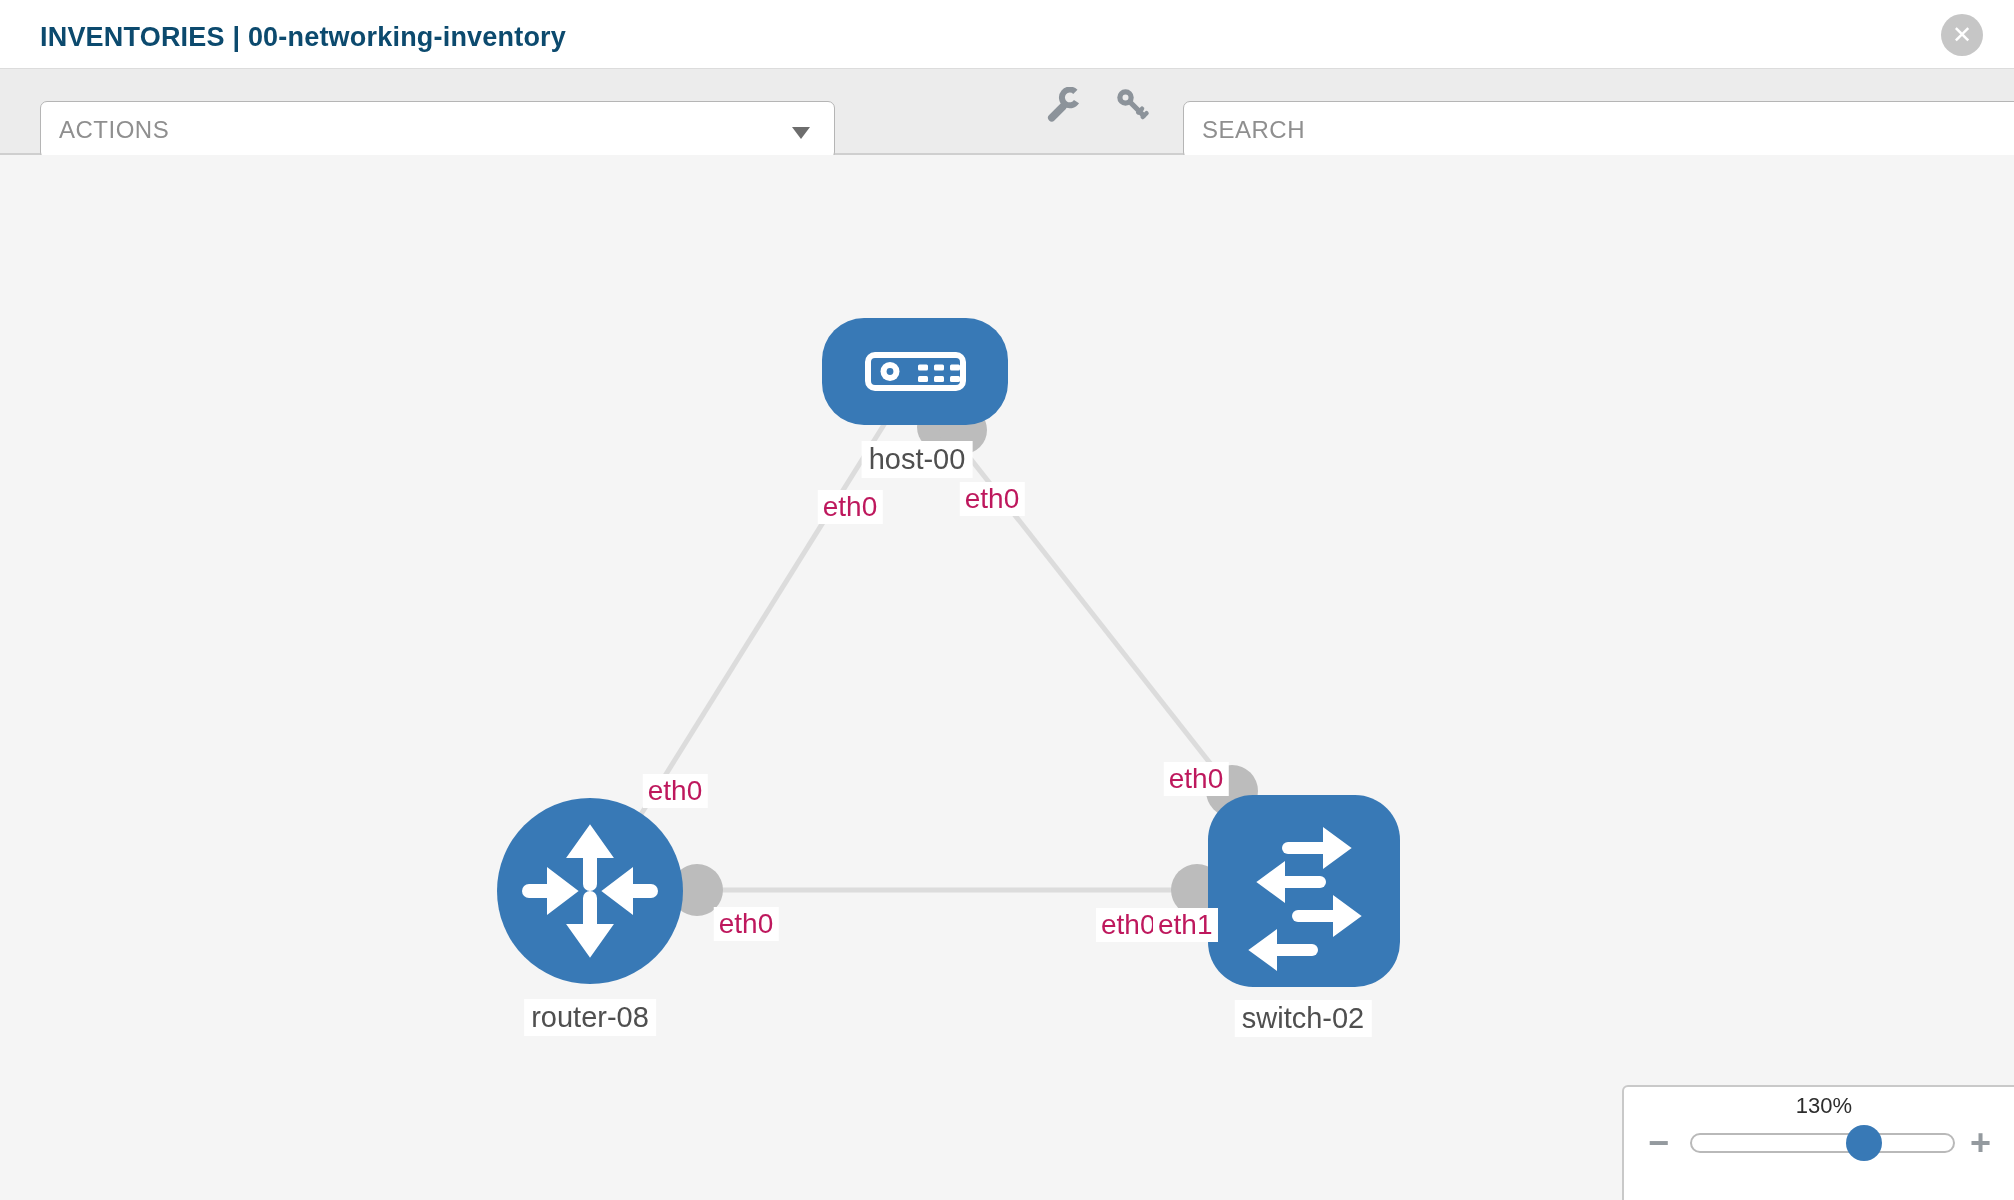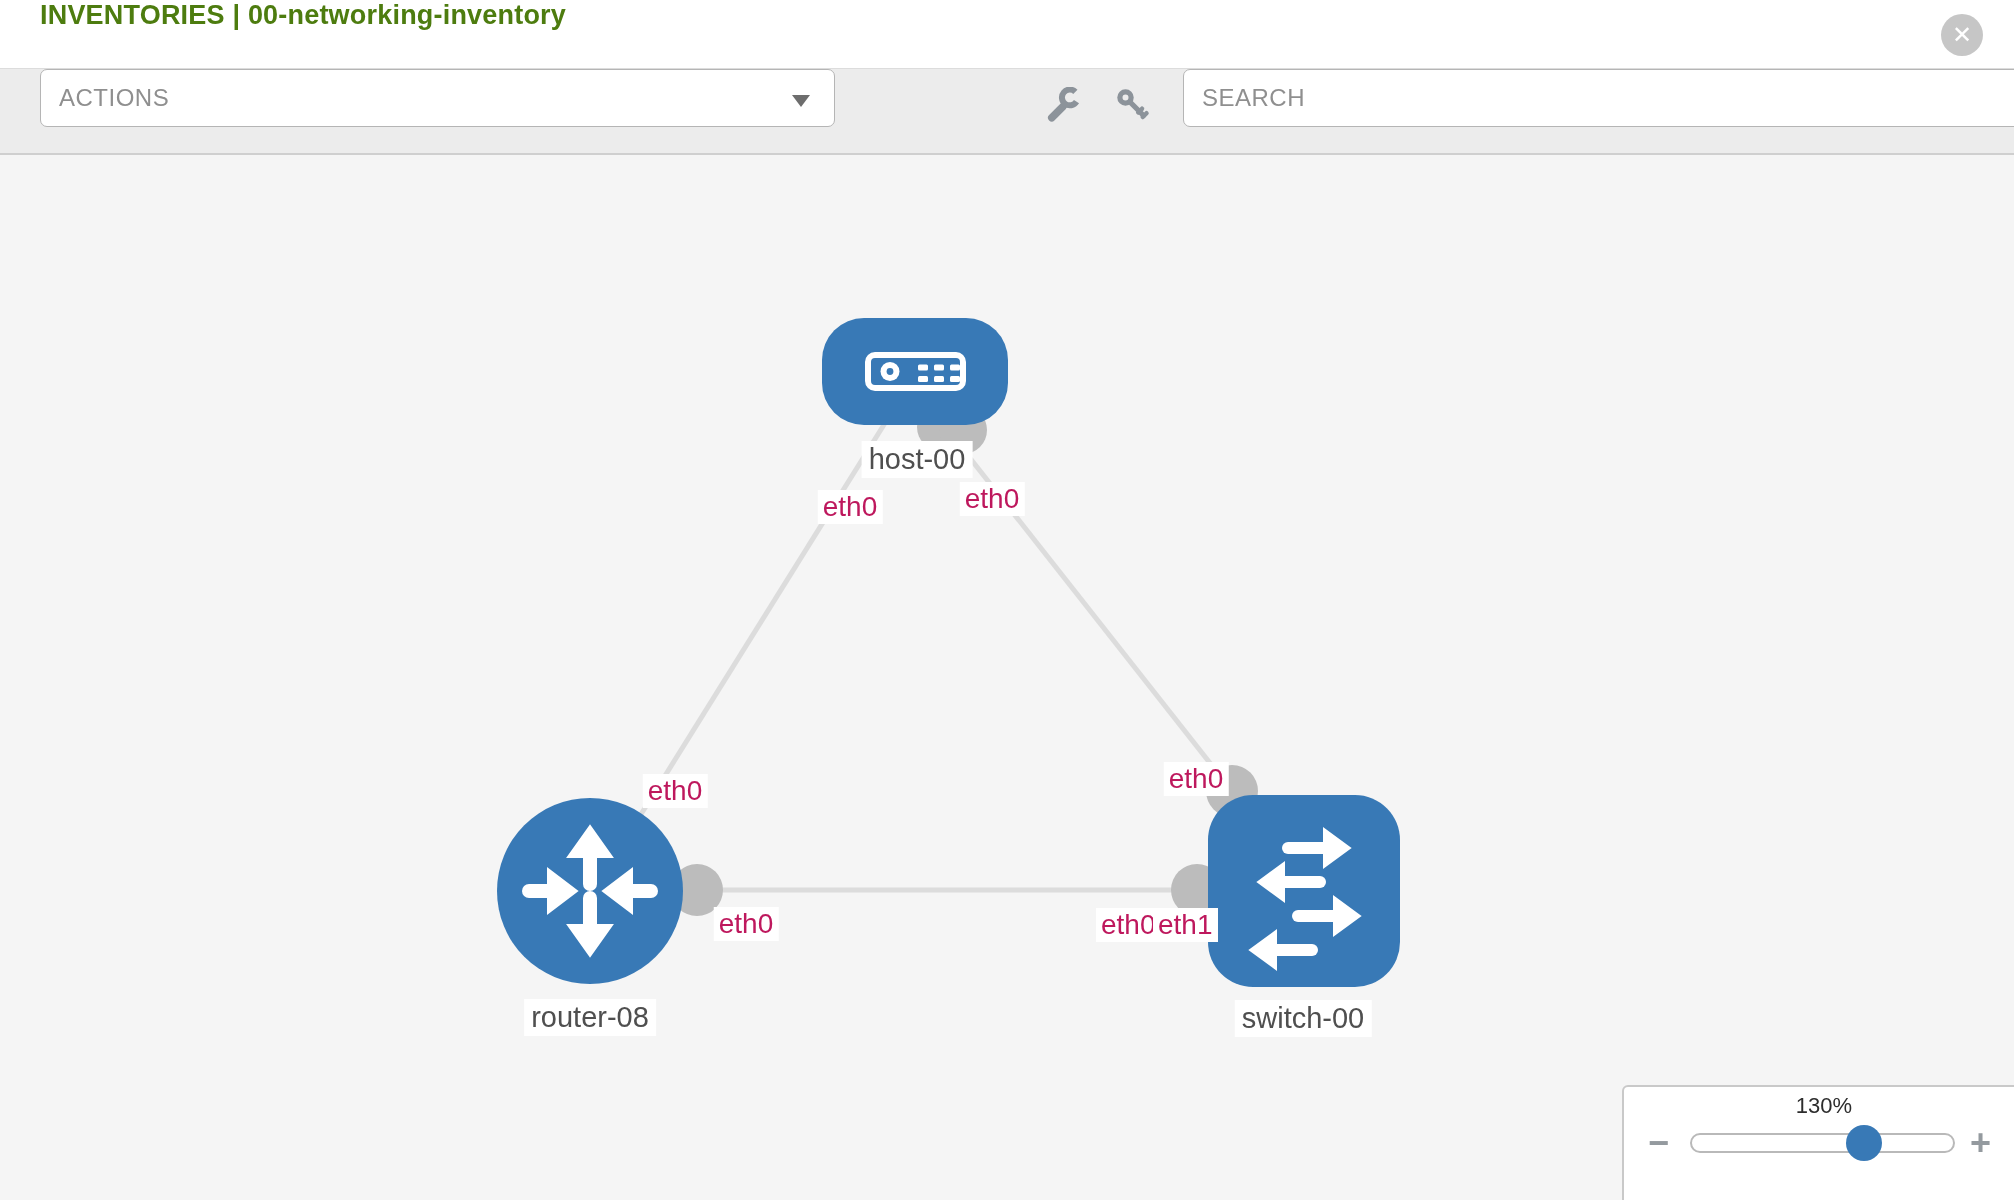--- a/index.html
+++ b/index.html
@@ -1,28 +1,28 @@
 <!DOCTYPE html>
 <html><head>
 <meta charset="utf-8">
 <style>
   html,body{margin:0;padding:0;background:#fff;}
   #app{position:relative;width:2014px;height:1200px;overflow:hidden;
        font-family:"Liberation Sans","DejaVu Sans",sans-serif;background:#fff;}
 
   
   .header{position:absolute;left:0;top:0;width:2014px;height:68px;background:#fff;}
-  .header-title{position:absolute;left:40px;top:0;font-size:27px;font-weight:bold;color:#4d7c0f;letter-spacing:0.2px;}
+  .header-title{position:absolute;left:40px;top:22px;font-size:27px;font-weight:bold;color:#0c4a6e;letter-spacing:0.2px;}
   .close-btn{position:absolute;left:1941px;top:14px;width:42px;height:42px;border-radius:50%;
              background:#c6c6c6;color:#fff;text-align:center;line-height:42px;font-size:24px;font-weight:bold;cursor:pointer;}
 
   
   .toolbar{position:absolute;left:0;top:68px;width:2014px;height:87px;background:#ececec;
            border-top:1px solid #dcdcdc;border-bottom:2px solid #cfcfcf;box-sizing:border-box;}
-  .select-box{position:absolute;top:0;height:58px;background:#fff;border:1px solid #b5b5b5;border-radius:7px;
+  .select-box{position:absolute;top:32px;height:58px;background:#fff;border:1px solid #b5b5b5;border-radius:7px;
               box-sizing:border-box;cursor:pointer;text-decoration:underline;}
   .select-box .sel-label{position:absolute;left:18px;top:14px;font-size:24px;color:#8f8f8f;letter-spacing:0.5px;}
   .caret{position:absolute;right:24px;top:25px;width:0;height:0;
          border-left:9px solid transparent;border-right:9px solid transparent;border-top:12px solid #6d6d6d;}
   .actions-box{left:40px;width:795px;}
   .search-box{left:1183px;width:912px;}
   .tool-icon{position:absolute;top:18px;width:36px;height:36px;cursor:pointer;}
   .wrench{left:1045px;}
   .key{left:1115px;}
 
@@ -145,21 +145,21 @@
           <line x1="90" y1="121" x2="130" y2="121"></line>
           <polygon points="152,121 126,102 126,140" stroke-width="2"></polygon>
           <line x1="104" y1="155" x2="64" y2="155"></line>
           <polygon points="42,155 68,136 68,174" stroke-width="2"></polygon>
         </g>
       </svg>
     </div>
 
     <div class="nlabel node-label" style="left:917px;top:286px;">host-00</div>
     <div class="nlabel node-label" style="left:590px;top:844px;">router-08</div>
-    <div class="nlabel node-label" style="left:1303px;top:845px;">switch-00</div>
+    <div class="nlabel node-label" style="left:1303px;top:845px;">switch-02</div>
 
     <div class="nlabel if-label if-center" style="left:850px;top:302px;">eth0</div>
     <div class="nlabel if-label if-center" style="left:992px;top:294px;">eth0</div>
     <div class="nlabel if-label if-center" style="left:675px;top:586px;">eth0</div>
     <div class="nlabel if-label if-center" style="left:1196px;top:574px;">eth0</div>
     <div class="nlabel if-label if-center" style="left:746px;top:719px;">eth0</div>
     <div class="nlabel if-label" style="left:1096px;top:720px;">eth0</div>
     <div class="nlabel if-label" style="left:1153px;top:720px;">eth1</div>
 
   </div>

